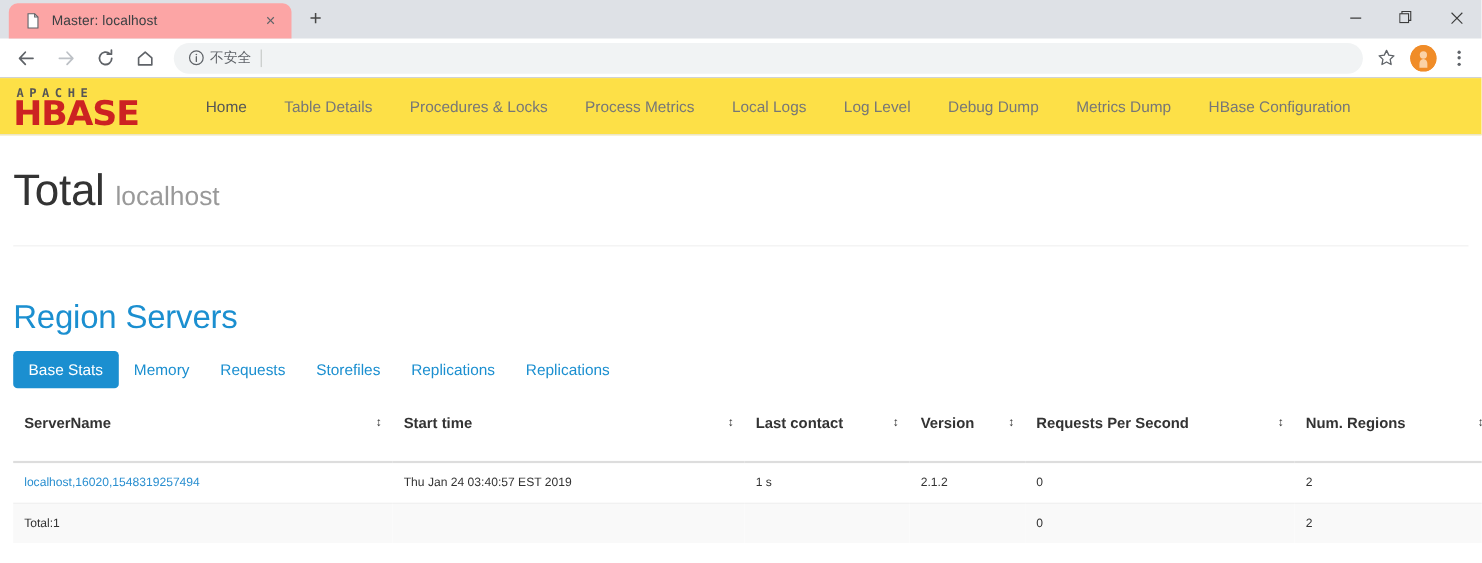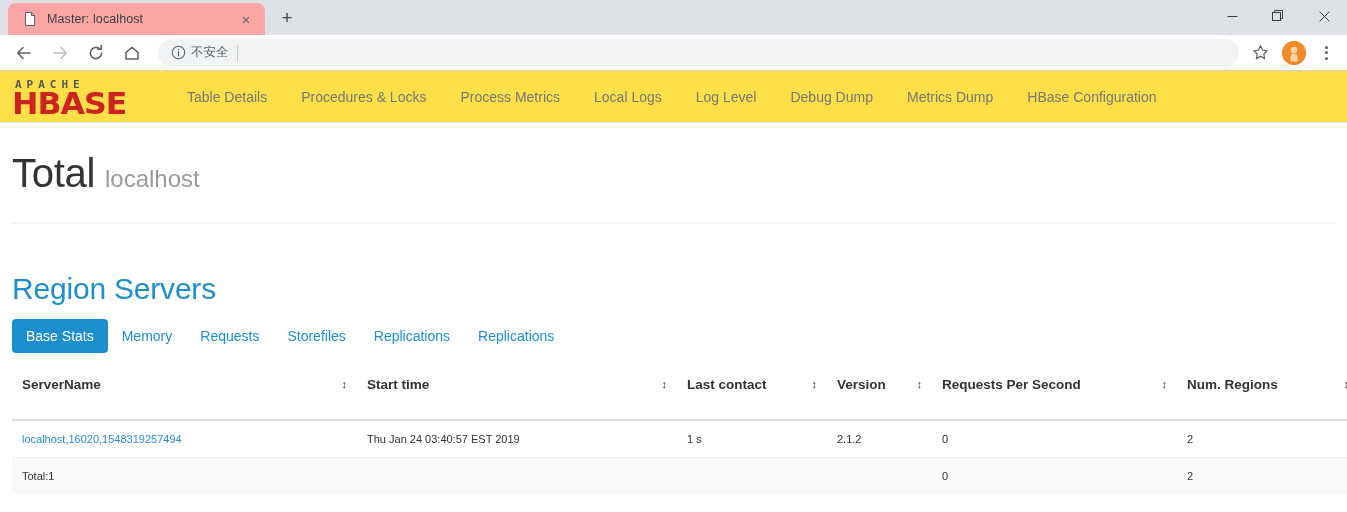--- a/index.html
+++ b/index.html
@@ -402,20 +402,21 @@
       <svg width="140" height="44" viewBox="0 0 140 44">
         <g fill="#555555" font-family="DejaVu Sans Mono, monospace" font-size="11" font-weight="bold" letter-spacing="5">
           <text x="3" y="13">APACHE</text>
         </g>
         <g fill="#cc2222" font-family="DejaVu Sans, sans-serif" font-size="31" font-weight="bold" letter-spacing="-1">
           <text x="0" y="39" transform="scale(1.02,1)">HBASE</text>
         </g>
       </svg>
     </a>
     <div class="navlinks">
+      <a class="navlink active">Home</a>
       <a class="navlink">Table Details</a>
       <a class="navlink">Procedures &amp; Locks</a>
       <a class="navlink">Process Metrics</a>
       <a class="navlink">Local Logs</a>
       <a class="navlink">Log Level</a>
       <a class="navlink">Debug Dump</a>
       <a class="navlink">Metrics Dump</a>
       <a class="navlink">HBase Configuration</a>
     </div>
   </div>

